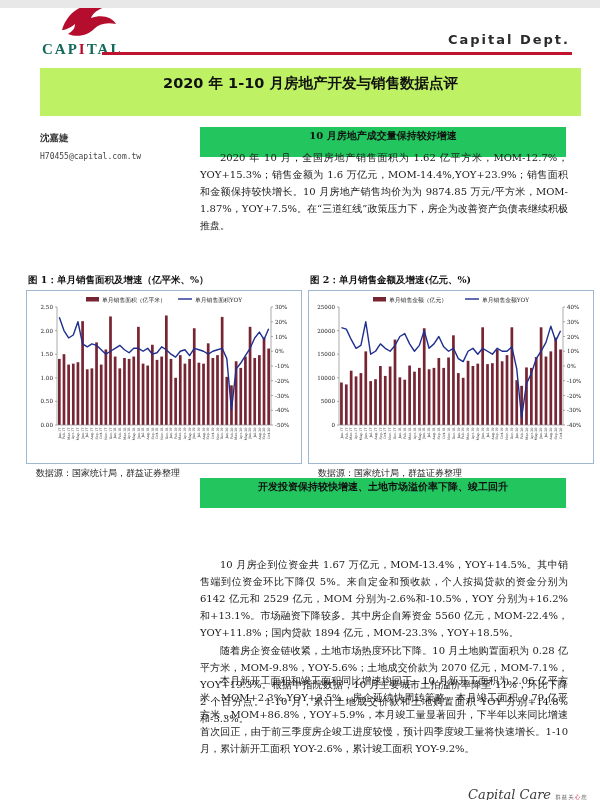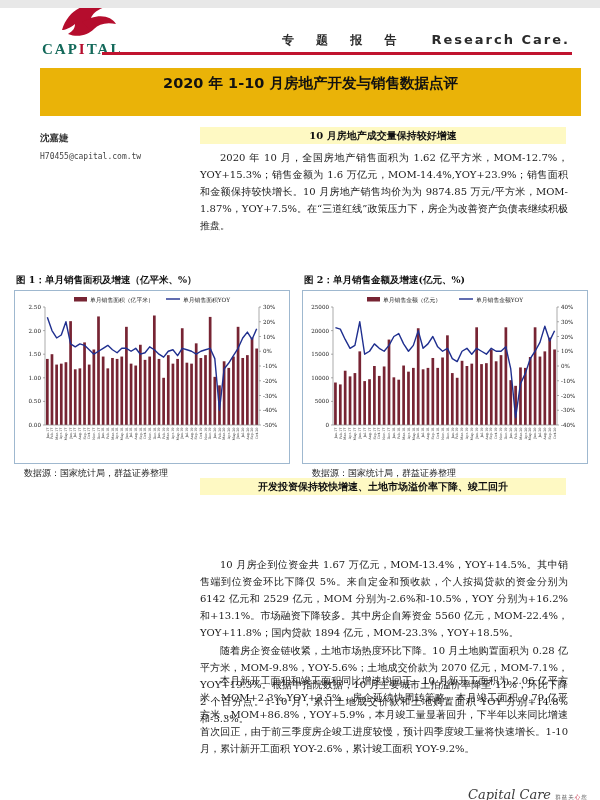--- a/index.html
+++ b/index.html
@@ -12,41 +12,41 @@
   .logo-word{position:absolute;left:42px;top:33px;font-family:"Liberation Serif",serif;
              font-weight:bold;font-size:15px;letter-spacing:2px;color:#13695a;}
   .logo-word .red-i{color:#b50d2d;}
   .hrule{position:absolute;left:102px;right:44px;top:44px;height:2.5px;background:#c0132f;}
   .dept{position:absolute;right:46px;top:24px;display:flex;align-items:baseline;gap:26px;
         font-family:"DejaVu Sans",sans-serif;font-weight:bold;color:#2b2b2b;}
   .dept-cn{font-size:12px;letter-spacing:9px;}
   .dept-en{font-size:13px;letter-spacing:2px;}
 
   
-  .title-band{position:absolute;left:40px;right:35px;top:60px;height:48px;background:#eab308;
+  .title-band{position:absolute;left:40px;right:35px;top:60px;height:48px;background:#bef264;
               padding:6px 14px 0 14px;box-sizing:border-box;}
   .doc-title{text-align:center;font-family:"DejaVu Sans",sans-serif;font-weight:bold;
              font-size:14.5px;color:#111;}
   .doc-subtitle{text-align:right;font-family:"DejaVu Sans",sans-serif;font-weight:bold;
                 font-size:10.5px;margin-top:4px;color:#111;}
 
   
   .author-name{position:absolute;left:40px;top:124px;font-size:9.5px;font-weight:bold;color:#333;}
   .author-email{position:absolute;left:40px;top:144px;font-family:"DejaVu Sans Mono",monospace;
                 font-size:8px;color:#444;}
 
   
-  .band{position:absolute;left:200px;width:366px;height:17px;background:#fef9c3;
+  .band{position:absolute;left:200px;width:366px;height:30px;background:#22c55e;
         text-align:center;font-weight:bold;font-size:10px;line-height:17px;color:#111;
         font-family:"DejaVu Serif",serif;}
   .para{position:absolute;left:200px;width:368px;font-size:10px;line-height:17px;
         text-align:justify;text-indent:2em;color:#1a1a1a;}
 
   
-  .figs{position:absolute;left:14px;top:266px;display:flex;gap:12px;align-items:flex-end;}
+  .figs{position:absolute;left:26px;top:266px;display:flex;gap:6px;align-items:flex-end;}
   .fig-cap{font-size:9.5px;font-weight:bold;color:#111;margin:0 0 3px 2px;font-family:"DejaVu Serif",serif;}
   .fig-box{border:1px solid #9fb8cf;background:#fff;}
   .fig-src{font-size:9px;color:#222;margin:3px 0 0 10px;}
 
   
   .frule{position:absolute;left:52px;top:792px;width:408px;height:2.5px;background:#c0132f;}
   .cap-care{position:absolute;left:468px;top:779px;font-family:"DejaVu Serif",serif;
             font-style:italic;font-size:13px;color:#3c3c3c;white-space:nowrap;}
   .cap-slogan{font-style:normal;font-size:5.5px;color:#555;letter-spacing:1px;}
   .cap-slogan .red-heart{color:#c0132f;}
@@ -59,22 +59,21 @@
 <div class="page">
 
   <svg class="logo-bird" width="66" height="42" viewBox="0 0 66 42">
     <path fill="#b50d2d" d="M10,28 C16,8 34,-2 56,4 C46,7 41,11 39,16 C50,12 60,15 64,22
       C54,20 47,22 42,27 C36,33 26,36 16,32 C21,29 23,26 23,22 C18,26 13,28 10,28 Z"></path>
     <path fill="#b50d2d" d="M30,20 C36,16 45,16 50,20 C44,21 40,24 38,28 C34,24 32,22 30,20 Z"></path>
   </svg>
   <div class="logo-word"><span>CAP</span><span class="red-i">I</span><span>TAL</span></div>
   <div class="hrule"></div>
   <div class="dept">
-    <span class="dept-cn">专 题 报 告</span>
-    <span class="dept-en">Research Care.</span>
+    <span class="dept-en">Capital Dept.</span>
   </div>
 
   <div class="title-band">
     <div class="doc-title">2020 年 1-10 月房地产开发与销售数据点评</div>
   </div>
 
   <div class="author-name">沈嘉婕</div>
   <div class="author-email">H70455@capital.com.tw</div>
 
   <div class="band" style="top:119px">10 月房地产成交量保持较好增速</div>

